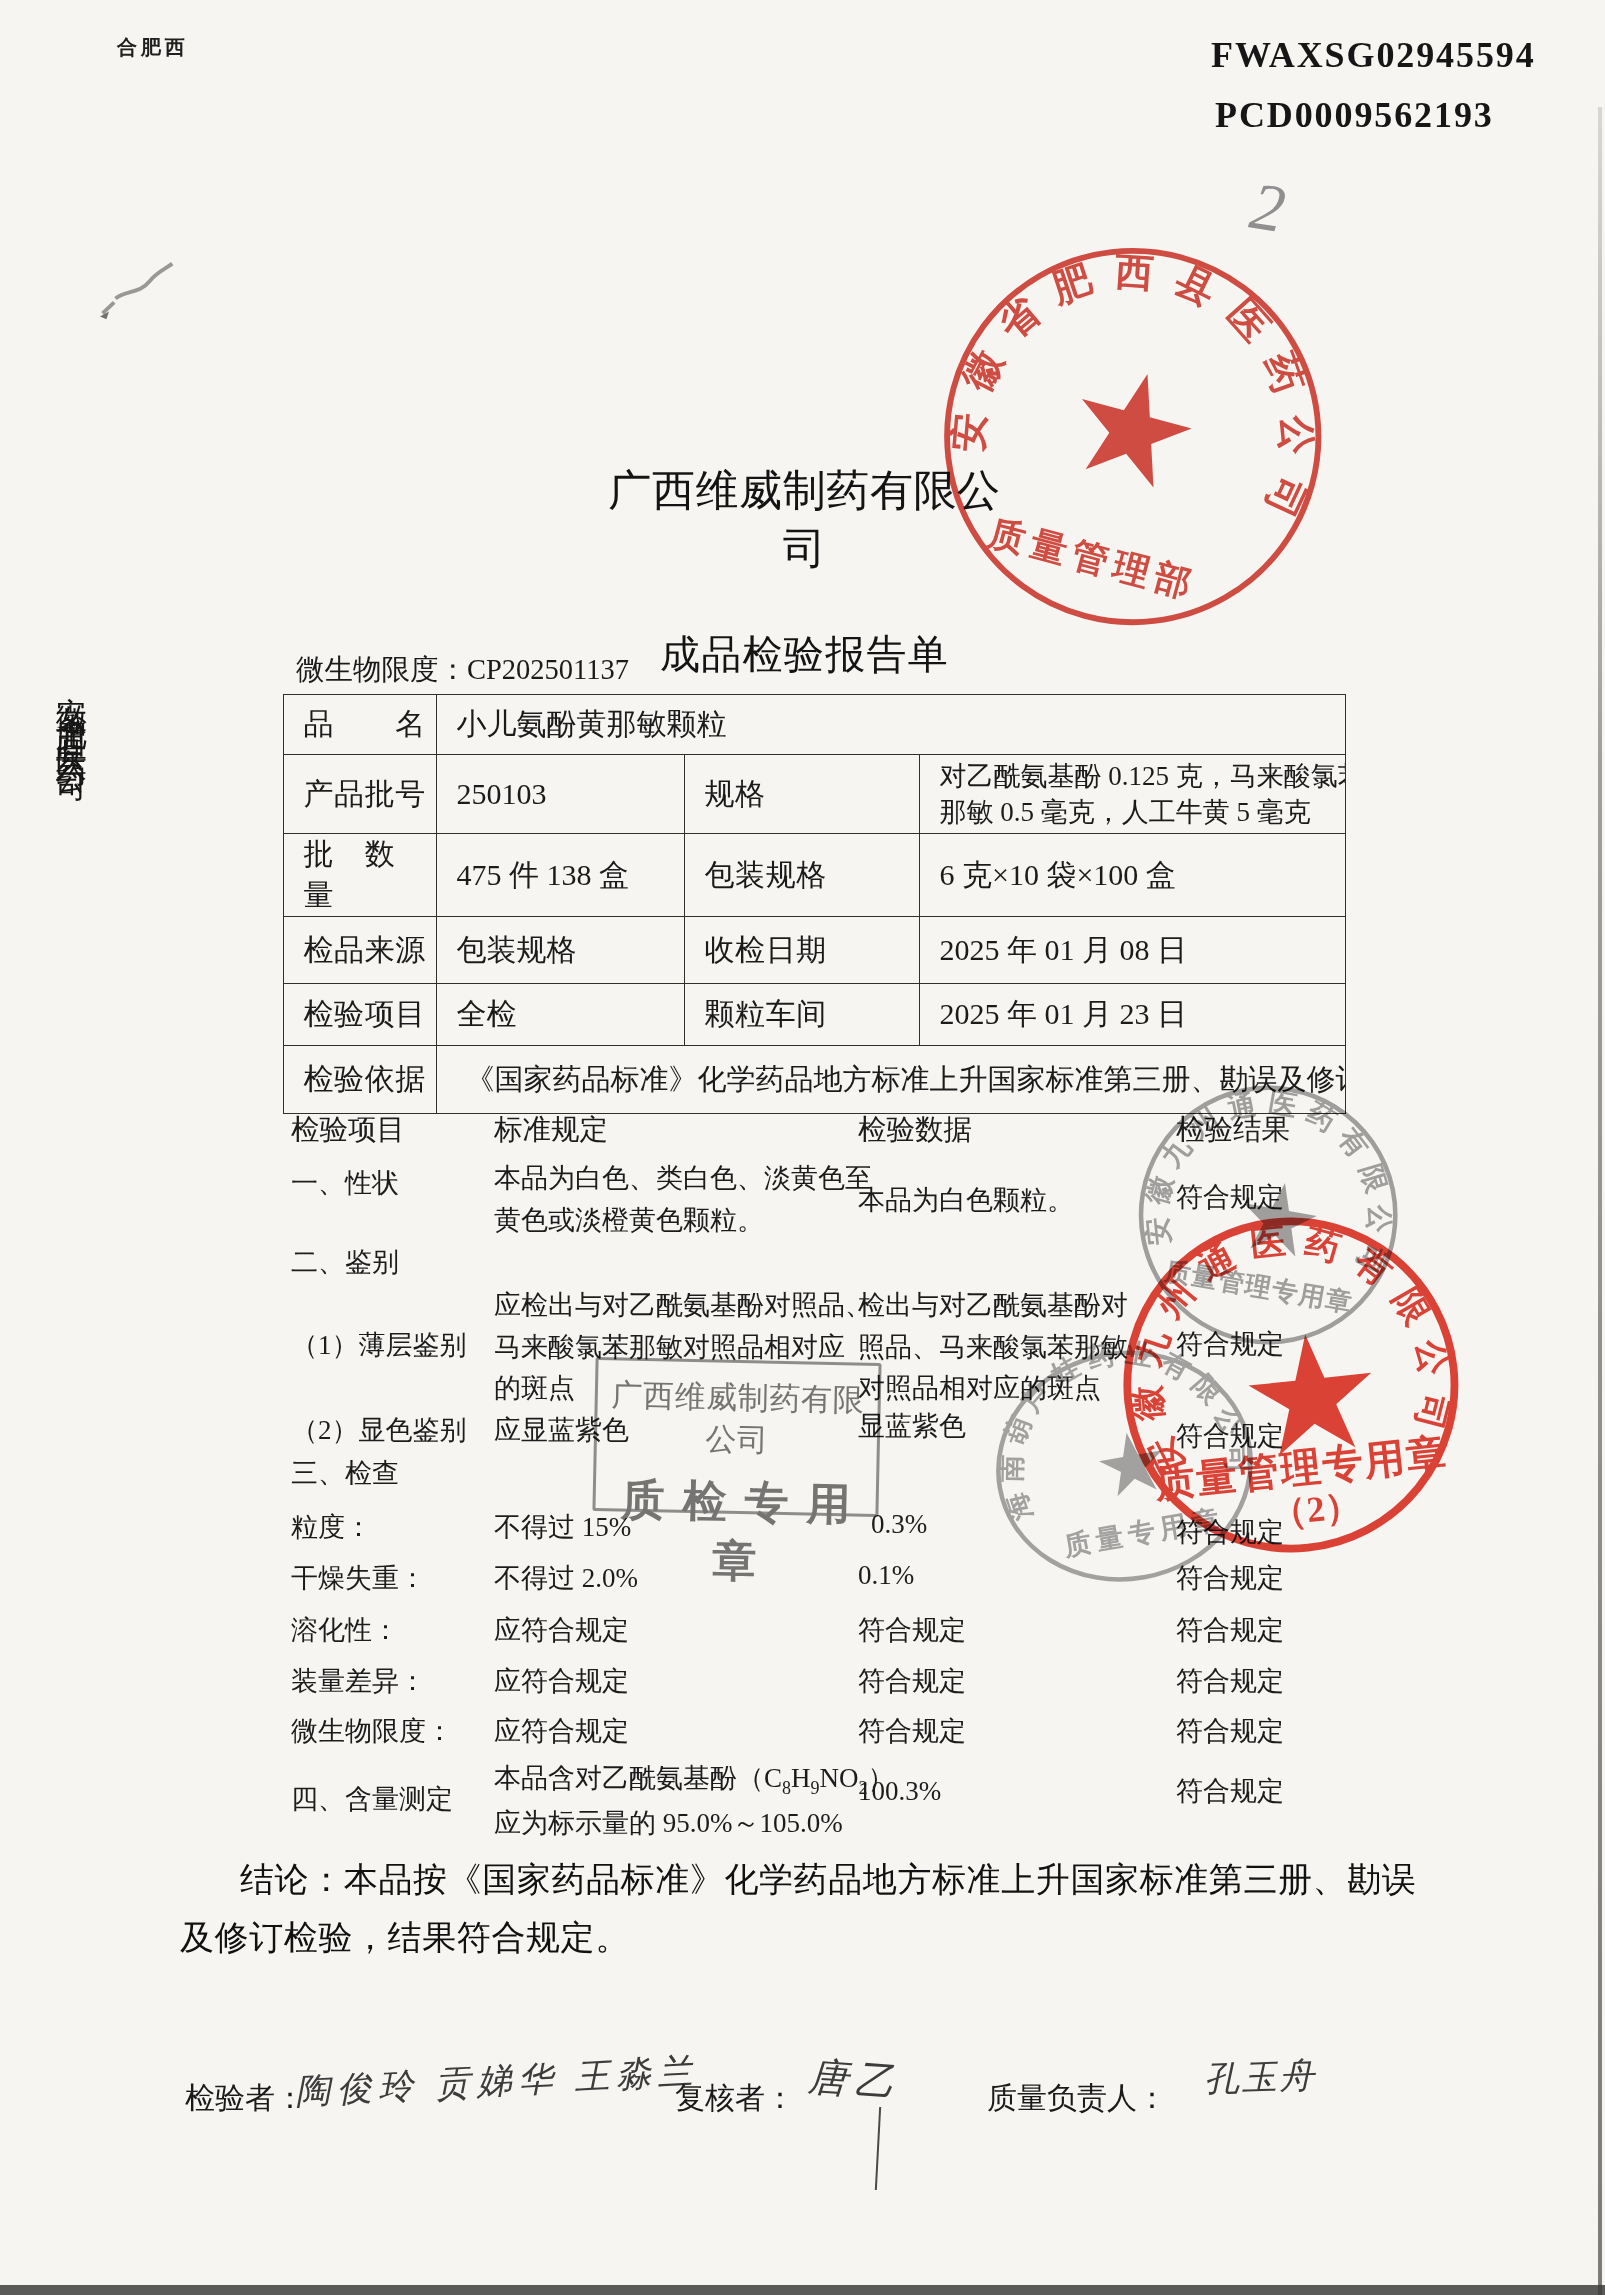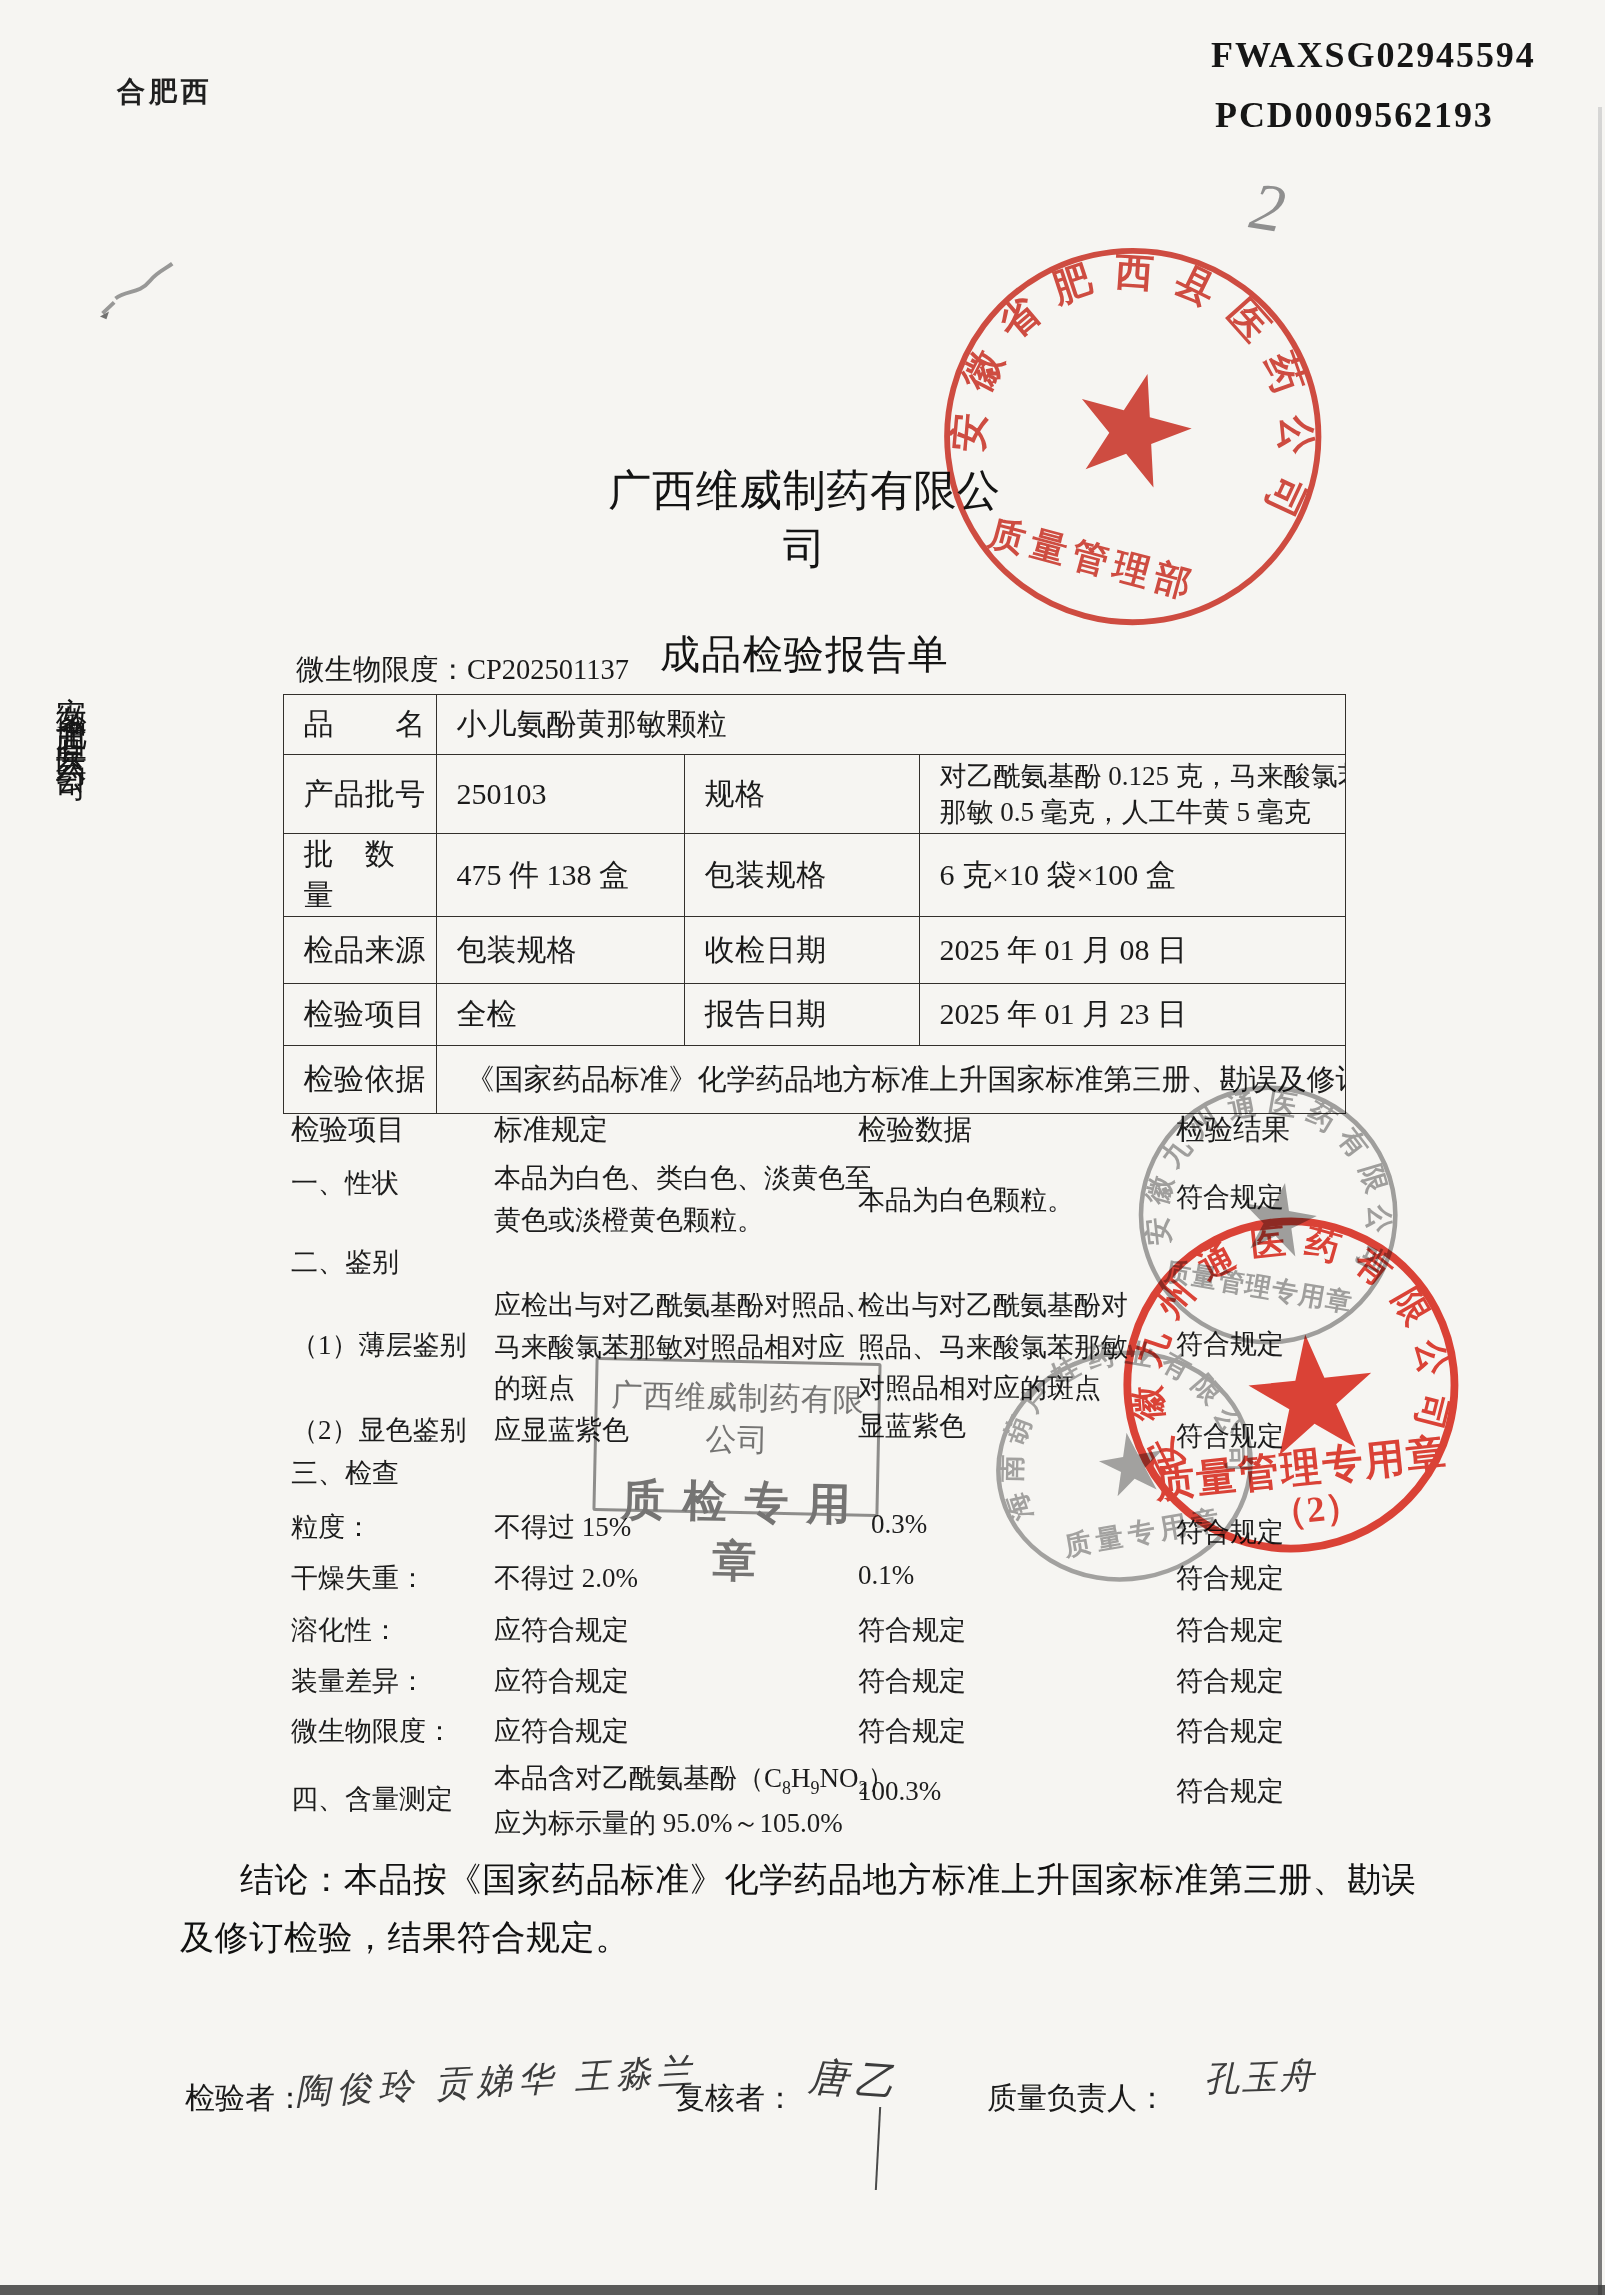--- a/index.html
+++ b/index.html
@@ -1,19 +1,19 @@
 <!DOCTYPE html>
 <html style="font-size:10.4px"><head>
 <meta charset="utf-8">
 <style>
   html,body{margin:0;padding:0;background:#e8e8e6;}
   .page{position:relative;width:1605px;height:2295px;background:#f6f5f2;overflow:hidden;
         font-family:"Liberation Serif","DejaVu Serif",serif;color:#1b1b1b;}
   .t{position:absolute;white-space:nowrap;line-height:1.12;}
-  .corner-note{left:117px;top:36px;font-size:28px;font-weight:600;letter-spacing:3.9px;color:#202020;margin-top:40px;}
+  .corner-note{left:117px;top:36px;font-size:20px;font-weight:600;letter-spacing:3.9px;color:#202020;}
   .code{font-size:36px;font-weight:600;letter-spacing:1.9px;color:#161616;}
   .hand{color:#8f8f8f;font-style:italic;}
   .side-vert{left:53px;top:672px;font-size:31px;letter-spacing:8.4px;color:#161616;
              writing-mode:vertical-rl;text-orientation:upright;}
   .title-wrap{position:absolute;left:589px;top:462px;width:431px;text-align:center;}
   .title1{font-size:43px;letter-spacing:0.6px;color:#141414;}
   .title2{font-size:40px;letter-spacing:1.3px;color:#141414;margin-top:49px;}
   .report-no{left:296px;top:654px;font-size:28.5px;}
   table.info{position:absolute;left:283px;top:694px;width:1063px;border-collapse:collapse;
              table-layout:fixed;font-size:30px;color:#1b1b1b;}
@@ -93,21 +93,21 @@
     </tr>
     <tr style="height:67px">
       <td class="lbl">检品来源</td>
       <td>包装规格</td>
       <td class="lbl">收检日期</td>
       <td class="nowrap">2025 年 01 月 08 日</td>
     </tr>
     <tr style="height:62px">
       <td class="lbl">检验项目</td>
       <td>全检</td>
-      <td class="lbl">报告日期</td>
+      <td class="lbl">颗粒车间</td>
       <td class="nowrap">2025 年 01 月 23 日</td>
     </tr>
     <tr style="height:68px">
       <td class="lbl">检验依据</td>
       <td colspan="3" class="nowrap" style="padding-left:28.5px;font-size:29px;">《国家药品标准》化学药品地方标准上升国家标准第三册、勘误及修订</td>
     </tr>
   </tbody>
     </table>
 
   <div class="it hd" style="left:291px;top:1111px;">检验项目</div>

